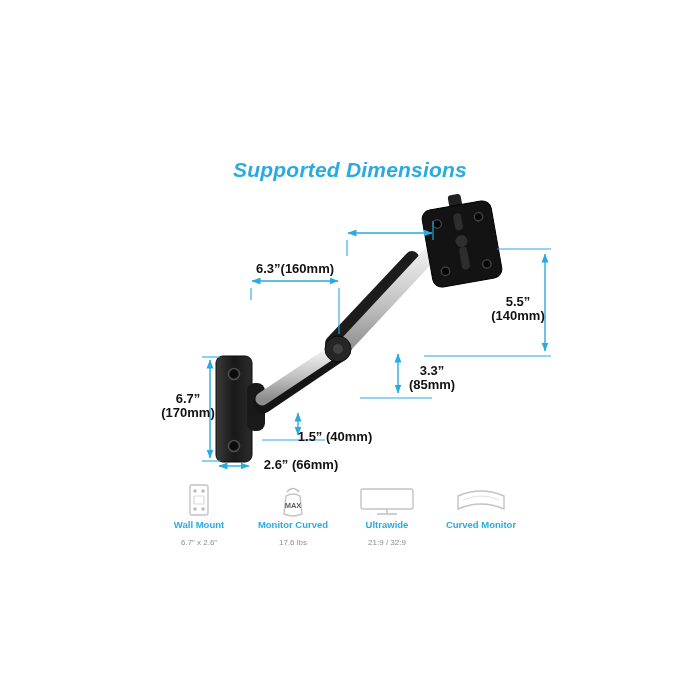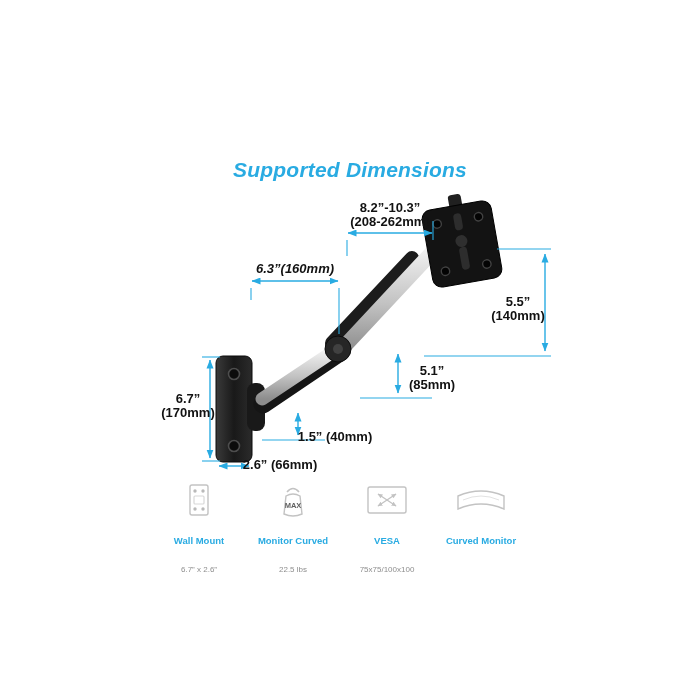--- a/index.html
+++ b/index.html
@@ -47,29 +47,29 @@
     flex-direction: column;
     align-items: center;
   }
   .ficon {
     height: 36px;
     display: flex;
     align-items: flex-start;
     justify-content: center;
   }
   .flabel {
-    margin-top: 16px;
+    margin-top: 0;
     font-size: 9.5px;
     font-weight: bold;
     color: #29ABE2;
     white-space: nowrap;
     text-align: center;
   }
   .fsub {
-    margin-top: 19px;
+    margin-top: 8px;
     font-size: 8px;
     color: #8e8e8e;
     white-space: nowrap;
     text-align: center;
   }
 </style>
 </head>
 <body>
 
 <div class="stage">
@@ -150,31 +150,29 @@
       <line class="ext" x1="262" y1="440" x2="325" y2="440"></line>
 
       <line x1="210" y1="360" x2="210" y2="458" marker-start="url(#mStart)" marker-end="url(#mEnd)"></line>
       <line class="ext" x1="202" y1="357" x2="220" y2="357"></line>
       <line class="ext" x1="202" y1="461" x2="220" y2="461"></line>
 
       <line x1="219" y1="466" x2="249" y2="466" marker-start="url(#mStart)" marker-end="url(#mEnd)"></line>
     </g>
   </svg>
 
-  <div class="dimlabel" style="left:390px; top:201px;">8.2”-10.3”
-(208-262mm)</div>
-  <div class="dimlabel" style="left:295px; top:262px;font-style:italic;">6.3”(160mm)</div>
+  <div class="dimlabel" style="left:295px; top:262px;">6.3”(160mm)</div>
   <div class="dimlabel" style="left:518px; top:295px;">5.5”
 (140mm)</div>
-  <div class="dimlabel" style="left:432px; top:364px;">5.1”
+  <div class="dimlabel" style="left:432px; top:364px;">3.3”
 (85mm)</div>
   <div class="dimlabel" style="left:335px; top:430px;">1.5” (40mm)</div>
   <div class="dimlabel" style="left:188px; top:392px;">6.7”
 (170mm)</div>
-  <div class="dimlabel" style="left:280px; top:458px;">2.6” (66mm)</div>
+  <div class="dimlabel" style="left:301px; top:458px;">2.6” (66mm)</div>
 
   <div class="features">
 
     <div class="feature">
       <div class="ficon">
         <svg width="38" height="36" viewBox="0 0 38 36">
           <rect x="10" y="2" width="18" height="30" rx="2" fill="#ffffff" stroke="#c3c3c3" stroke-width="1.4"></rect>
           <circle cx="15" cy="8" r="1.7" fill="#b9b9b9"></circle>
           <circle cx="23" cy="8" r="1.7" fill="#b9b9b9"></circle>
           <circle cx="15" cy="26" r="1.7" fill="#b9b9b9"></circle>
@@ -188,43 +186,35 @@
 
     <div class="feature">
       <div class="ficon">
         <svg width="40" height="36" viewBox="0 0 40 36">
           <path d="M14,9 Q20,2 26,9" fill="none" stroke="#c3c3c3" stroke-width="1.6"></path>
           <path d="M11,31 L13,13 Q20,9 27,13 L29,31 Q20,35 11,31 Z" fill="#ffffff" stroke="#c3c3c3" stroke-width="1.4"></path>
           <text x="20" y="25" text-anchor="middle" font-size="7.5" font-weight="bold" fill="#5f5f5f" font-family="Liberation Sans, sans-serif">MAX</text>
         </svg>
       </div>
       <div class="flabel">Monitor Curved</div>
-      <div class="fsub">22.5 lbs</div>
-    </div>
-
-    <div class="feature">
-      <div class="ficon">
-        <svg width="46" height="36" viewBox="0 0 46 36">
-          <defs>
-            <marker id="va" markerWidth="6" markerHeight="6" refX="4.5" refY="2.25" orient="auto" markerUnits="userSpaceOnUse">
-              <path d="M0,0 L5,2.25 L0,4.5 Z" fill="#c3c3c3"></path>
-            </marker>
-            <marker id="vb" markerWidth="6" markerHeight="6" refX="0.5" refY="2.25" orient="auto" markerUnits="userSpaceOnUse">
-              <path d="M5,0 L0,2.25 L5,4.5 Z" fill="#c3c3c3"></path>
-            </marker>
-          </defs>
-          <rect x="4" y="4" width="38" height="26" rx="2" fill="#ffffff" stroke="#c3c3c3" stroke-width="1.4"></rect>
-          <line x1="14" y1="11" x2="32" y2="23" stroke="#c3c3c3" stroke-width="1.3" marker-start="url(#vb)" marker-end="url(#va)"></line>
-          <line x1="32" y1="11" x2="14" y2="23" stroke="#c3c3c3" stroke-width="1.3" marker-start="url(#vb)" marker-end="url(#va)"></line>
-        </svg>
-      </div>
-      <div class="flabel">VESA</div>
-      <div class="fsub">75x75/100x100</div>
-    </div>
-
+      <div class="fsub">17.6 lbs</div>
+    </div>
+
+
+    <div class="feature">
+      <div class="ficon">
+        <svg width="56" height="36" viewBox="0 0 56 36">
+          <rect x="2" y="6" width="52" height="20" rx="2" fill="#ffffff" stroke="#c3c3c3" stroke-width="1.4"></rect>
+          <line x1="28" y1="26" x2="28" y2="30" stroke="#c3c3c3" stroke-width="1.6"></line>
+          <line x1="18" y1="31" x2="38" y2="31" stroke="#c3c3c3" stroke-width="1.6"></line>
+        </svg>
+      </div>
+      <div class="flabel">Ultrawide</div>
+      <div class="fsub">21:9 / 32:9</div>
+    </div>
 
     <div class="feature">
       <div class="ficon">
         <svg width="52" height="36" viewBox="0 0 52 36">
           <path d="M3,13 Q26,3 49,13 L49,26 Q26,16 3,26 Z" fill="#ffffff" stroke="#c3c3c3" stroke-width="1.4"></path>
           <path d="M8,17 Q26,9 44,17" fill="none" stroke="#e2e2e2" stroke-width="1"></path>
         </svg>
       </div>
       <div class="flabel">Curved Monitor</div>
       <div class="fsub"></div>

